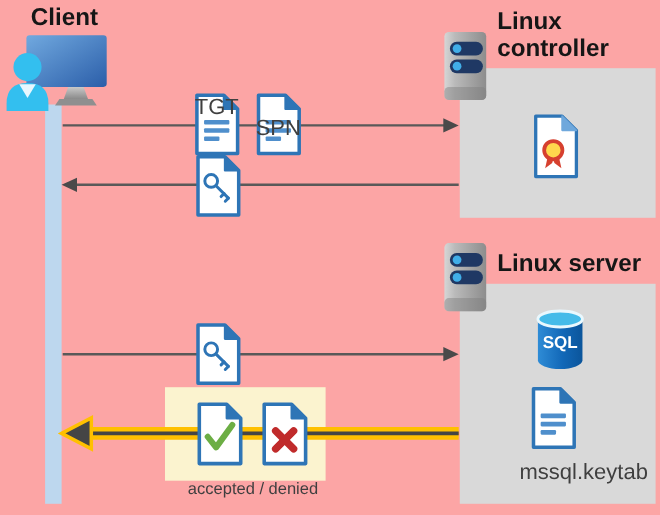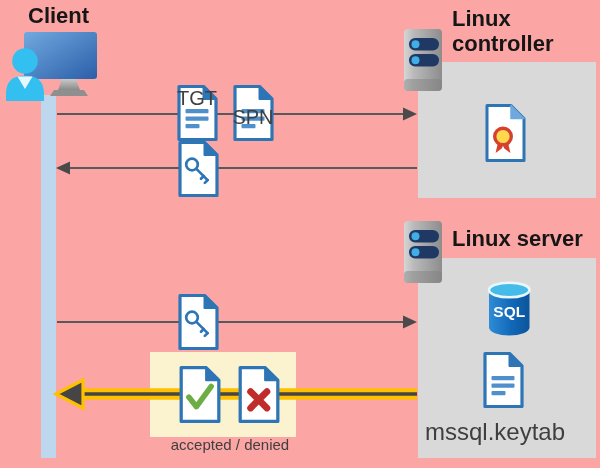--- a/index.html
+++ b/index.html
@@ -11,21 +11,21 @@
   .dc-title{left:452px;top:7px;width:136px;}
   .linux-title{left:452px;top:227px;width:150px;white-space:nowrap;}
   .lifeline{position:absolute;left:41px;top:95px;width:15px;height:363px;background:#BDD7EE;z-index:1;}
   .panel{position:absolute;background:#D9D9D9;z-index:1;}
   .dc-panel{left:418px;top:62px;width:178px;height:136px;}
   .linux-panel{left:418px;top:258px;width:178px;height:200px;}
   .yellow-box{position:absolute;left:150px;top:352px;width:146px;height:85px;background:#FBF3CF;z-index:2;}
   .msg-label{position:absolute;font-size:20px;color:#3F3F3F;text-align:center;z-index:6;}
   .tgt-label{left:174px;top:49px;width:46px;margin-top:38px;}
   .spn-label{left:230px;top:66px;width:46px;margin-top:40px;}
-  .keytab-label{position:absolute;left:425px;top:418px;width:164px;font-size:24px;color:#3F3F3F;text-align:left;z-index:6;}
+  .keytab-label{position:absolute;left:425px;top:418px;width:164px;font-size:20px;color:#3F3F3F;text-align:right;z-index:6;}
   .result-label{position:absolute;left:130px;top:436px;width:200px;font-size:15px;color:#3F3F3F;text-align:center;z-index:6;}
   .arrows{position:absolute;left:0;top:0;z-index:3;pointer-events:none;}
   .icon{position:absolute;z-index:4;}
   .server-icon{z-index:2;}
 </style>
 </head>
 <body>
 
 <div class="canvas">
 

